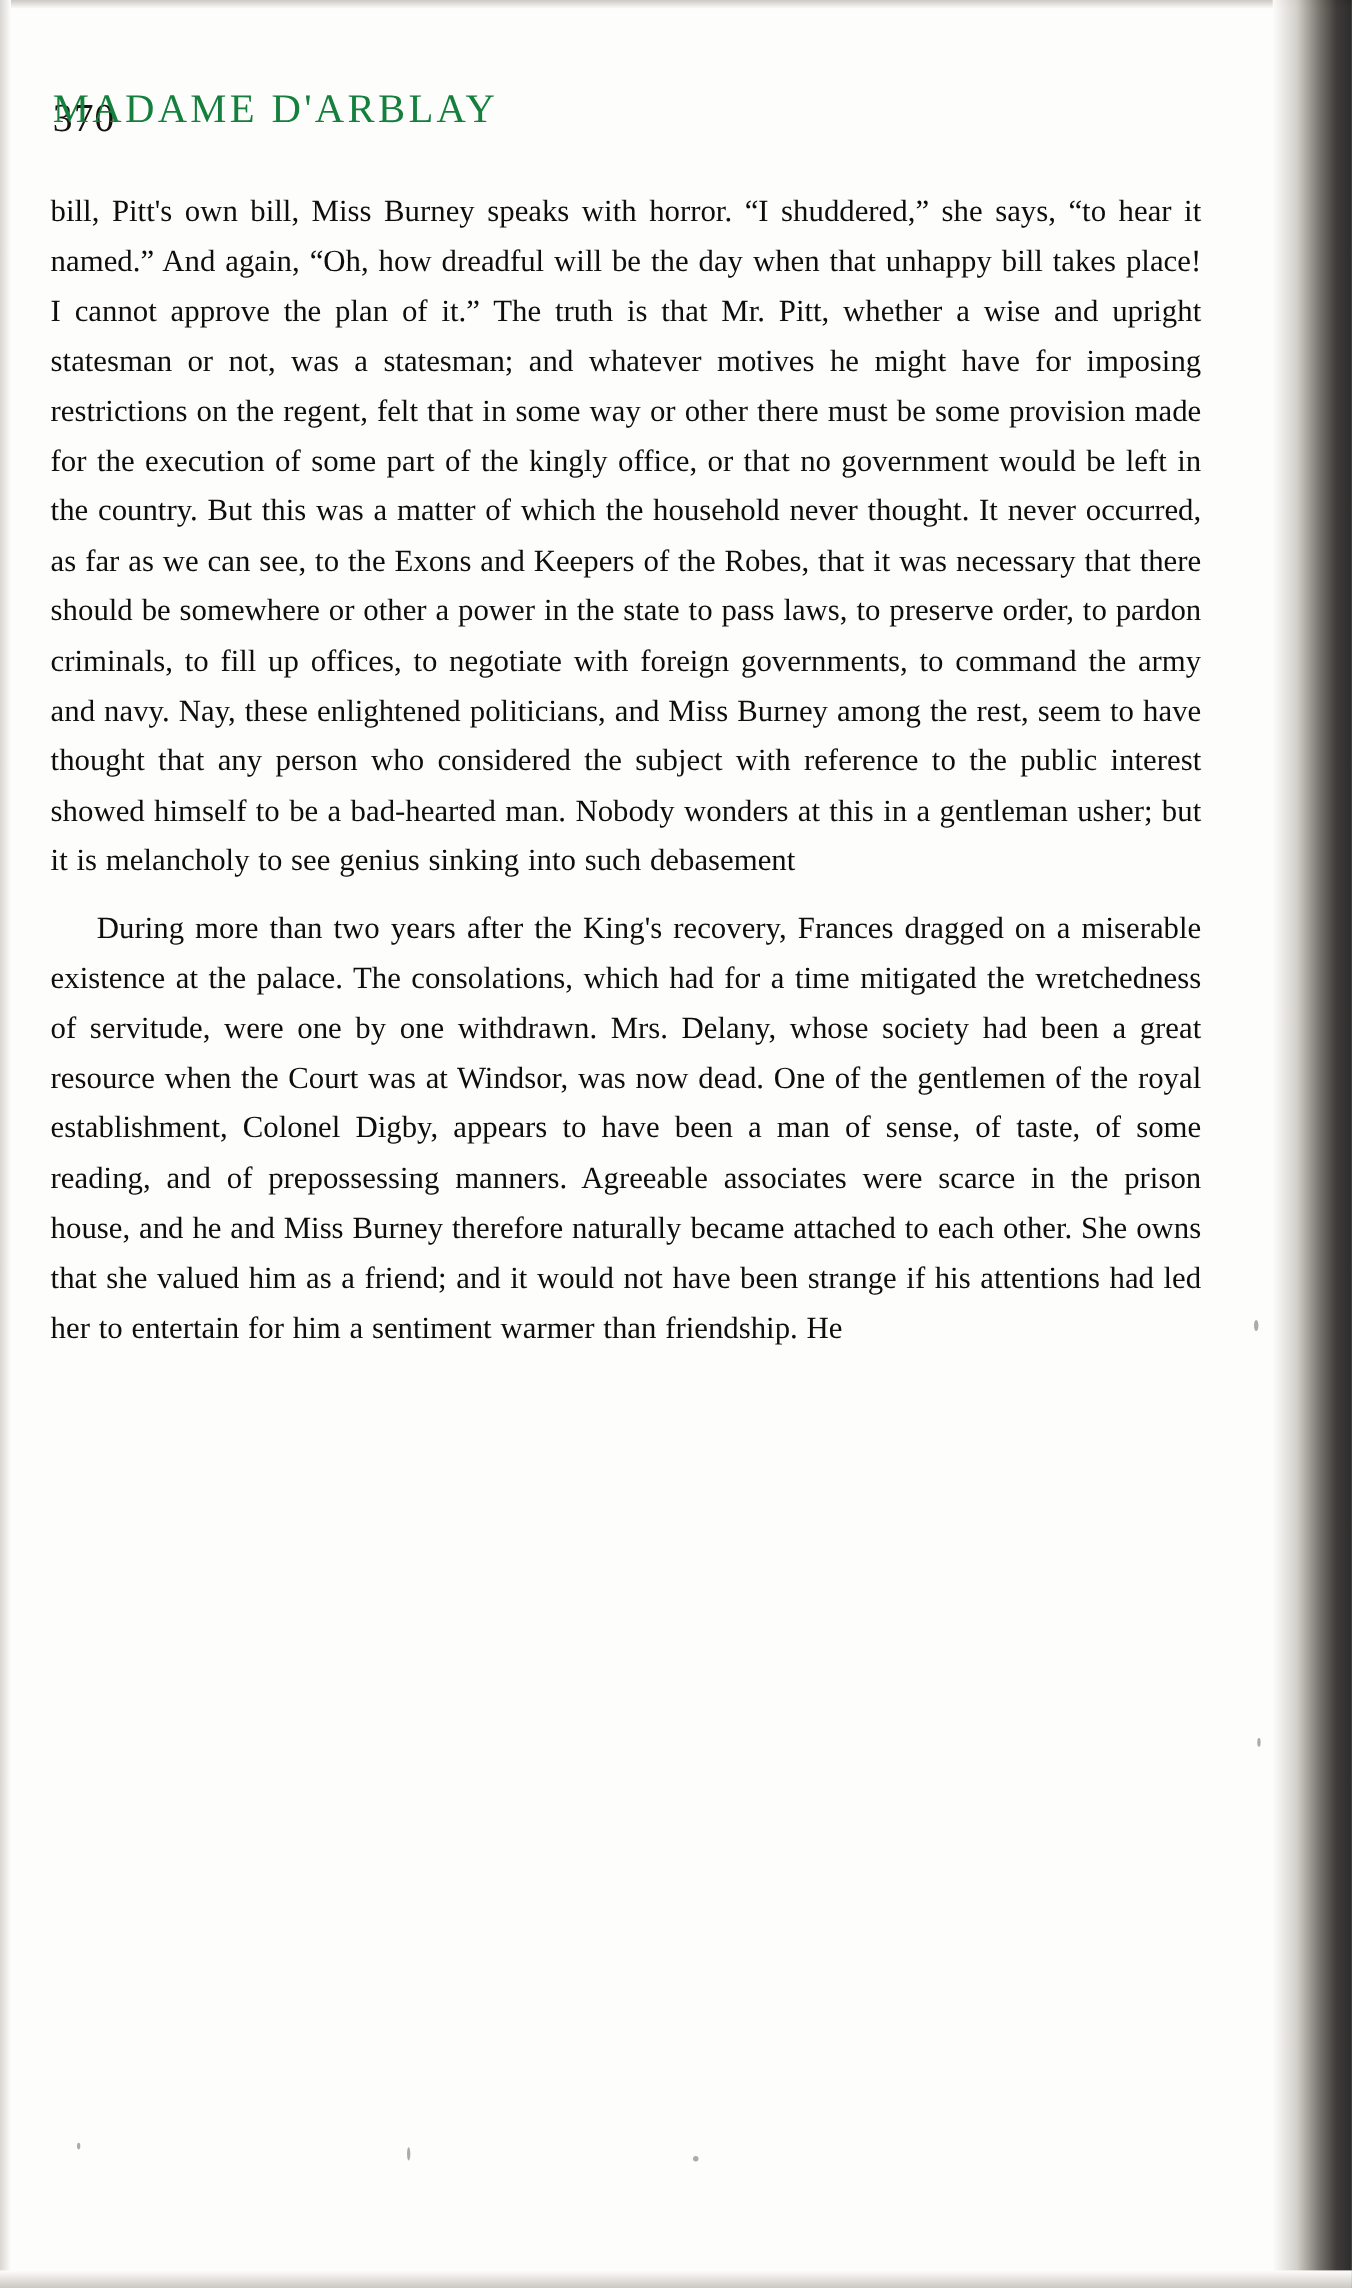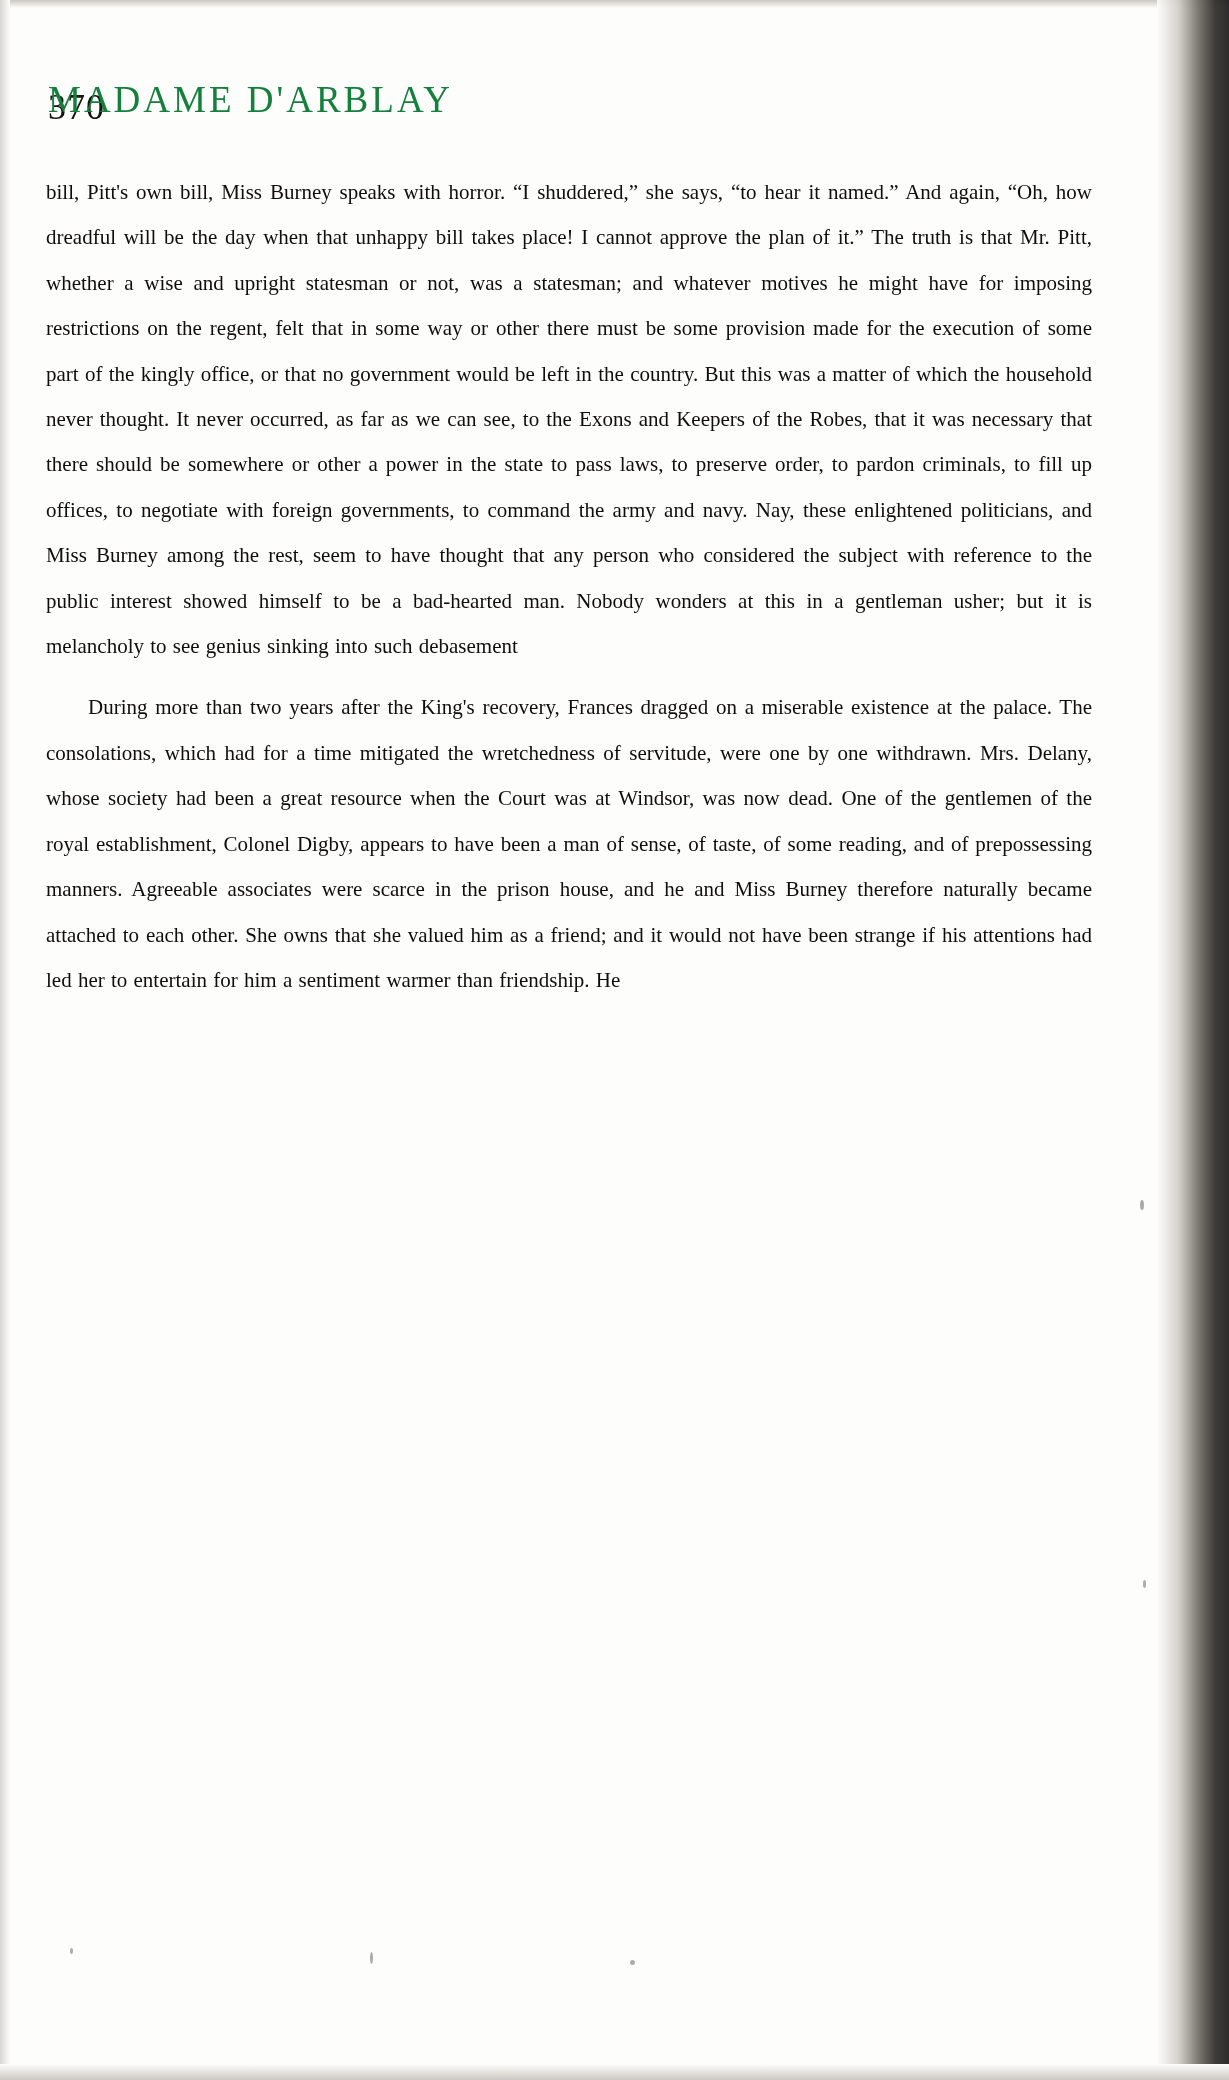--- a/index.html
+++ b/index.html
@@ -85,21 +85,21 @@
     color: #15803d;
   }
 
   
   .textblock {
     position: absolute;
     left: 46px;
     top: 170px;
     width: 1046px;
     color: #100e0b;
-    font-size: 21px;
+    font-size: 28px;
     line-height: 45.4px;
   }
   .para {
     margin: 0;
     text-align: justify;
     text-align-last: left;
     word-spacing: 1px;
   }
   .para.indent {
     text-indent: 42px;

